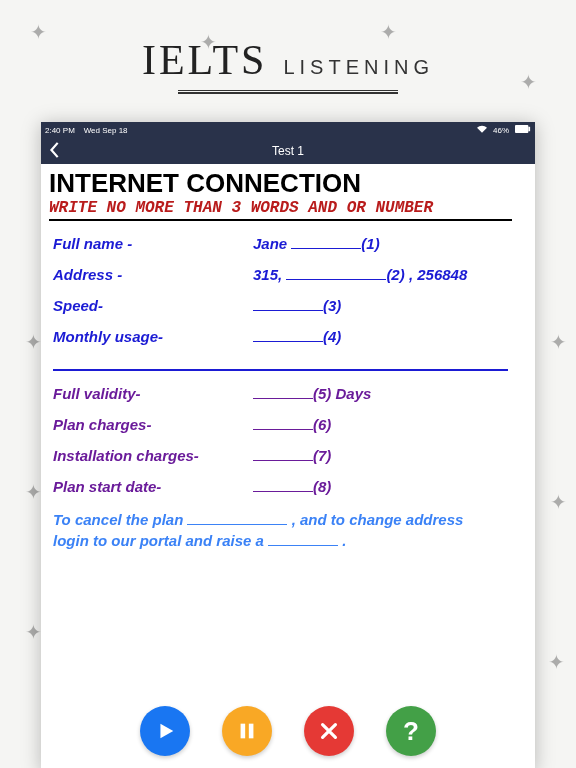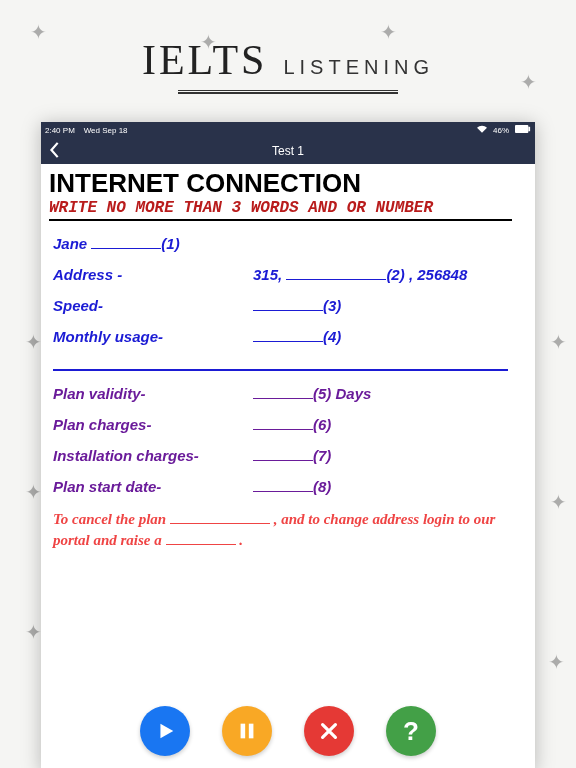--- a/index.html
+++ b/index.html
@@ -117,25 +117,25 @@
   .purple { color: #6a1b9a; }
   .lbl { width: 200px; }
   .val { flex: 1; }
   .blank { display:inline-block; border-bottom: 1px solid currentColor; height: 0.9em; vertical-align: baseline;}
   .sep {
     border: none;
     border-top: 2px solid #1b1bd4;
     margin: 24px 4px 14px 4px;
   }
   .paragraph {
-    font-family: Liberation Serif, serif;
+    font-family: Liberation Sans, sans-serif;
     font-weight: 700;
     font-style: italic;
     font-size: 15px;
-    color: #ef4444;
+    color: #3b82f6;
     margin: 12px 11px 6px 4px;
     line-height: 1.4;
   }
   .controls {
     display: flex;
     justify-content: center;
     gap: 32px;
     padding: 12px 0 16px 0;
     background: #fff;
   }
@@ -212,41 +212,42 @@
     <span>Test 1</span>
   </div>
 
   <div class="content">
     <div class="doc-title">INTERNET CONNECTION</div>
     <div class="instruction">WRITE NO MORE THAN 3 WORDS AND OR NUMBER</div>
     <hr class="hr1">
 
     <div id="rows-top">
         <div class="row blue">
+          <div class="lbl">Full name -</div>
           <div class="val"><span>Jane </span><span class="blank" style="width: 70px;"></span><span>(1)</span><span></span></div>
         </div>
         <div class="row blue">
           <div class="lbl">Address  -</div>
           <div class="val"><span>315, </span><span class="blank" style="width: 100px;"></span><span>(2)</span><span> , 256848</span></div>
         </div>
         <div class="row blue">
           <div class="lbl">Speed-</div>
           <div class="val"><span></span><span class="blank" style="width: 70px;"></span><span>(3)</span><span></span></div>
         </div>
         <div class="row blue">
           <div class="lbl">Monthly usage-</div>
           <div class="val"><span></span><span class="blank" style="width: 70px;"></span><span>(4)</span><span></span></div>
         </div>
       </div>
 
     <hr class="sep">
 
     <div id="rows-bottom">
         <div class="row purple">
-          <div class="lbl">Plan validity-</div>
+          <div class="lbl">Full validity-</div>
           <div class="val"><span></span><span class="blank" style="width: 60px;"></span><span>(5)</span><span> Days</span></div>
         </div>
         <div class="row purple">
           <div class="lbl">Plan charges-</div>
           <div class="val"><span></span><span class="blank" style="width: 60px;"></span><span>(6)</span><span></span></div>
         </div>
         <div class="row purple">
           <div class="lbl">Installation charges-</div>
           <div class="val"><span></span><span class="blank" style="width: 60px;"></span><span>(7)</span><span></span></div>
         </div>

